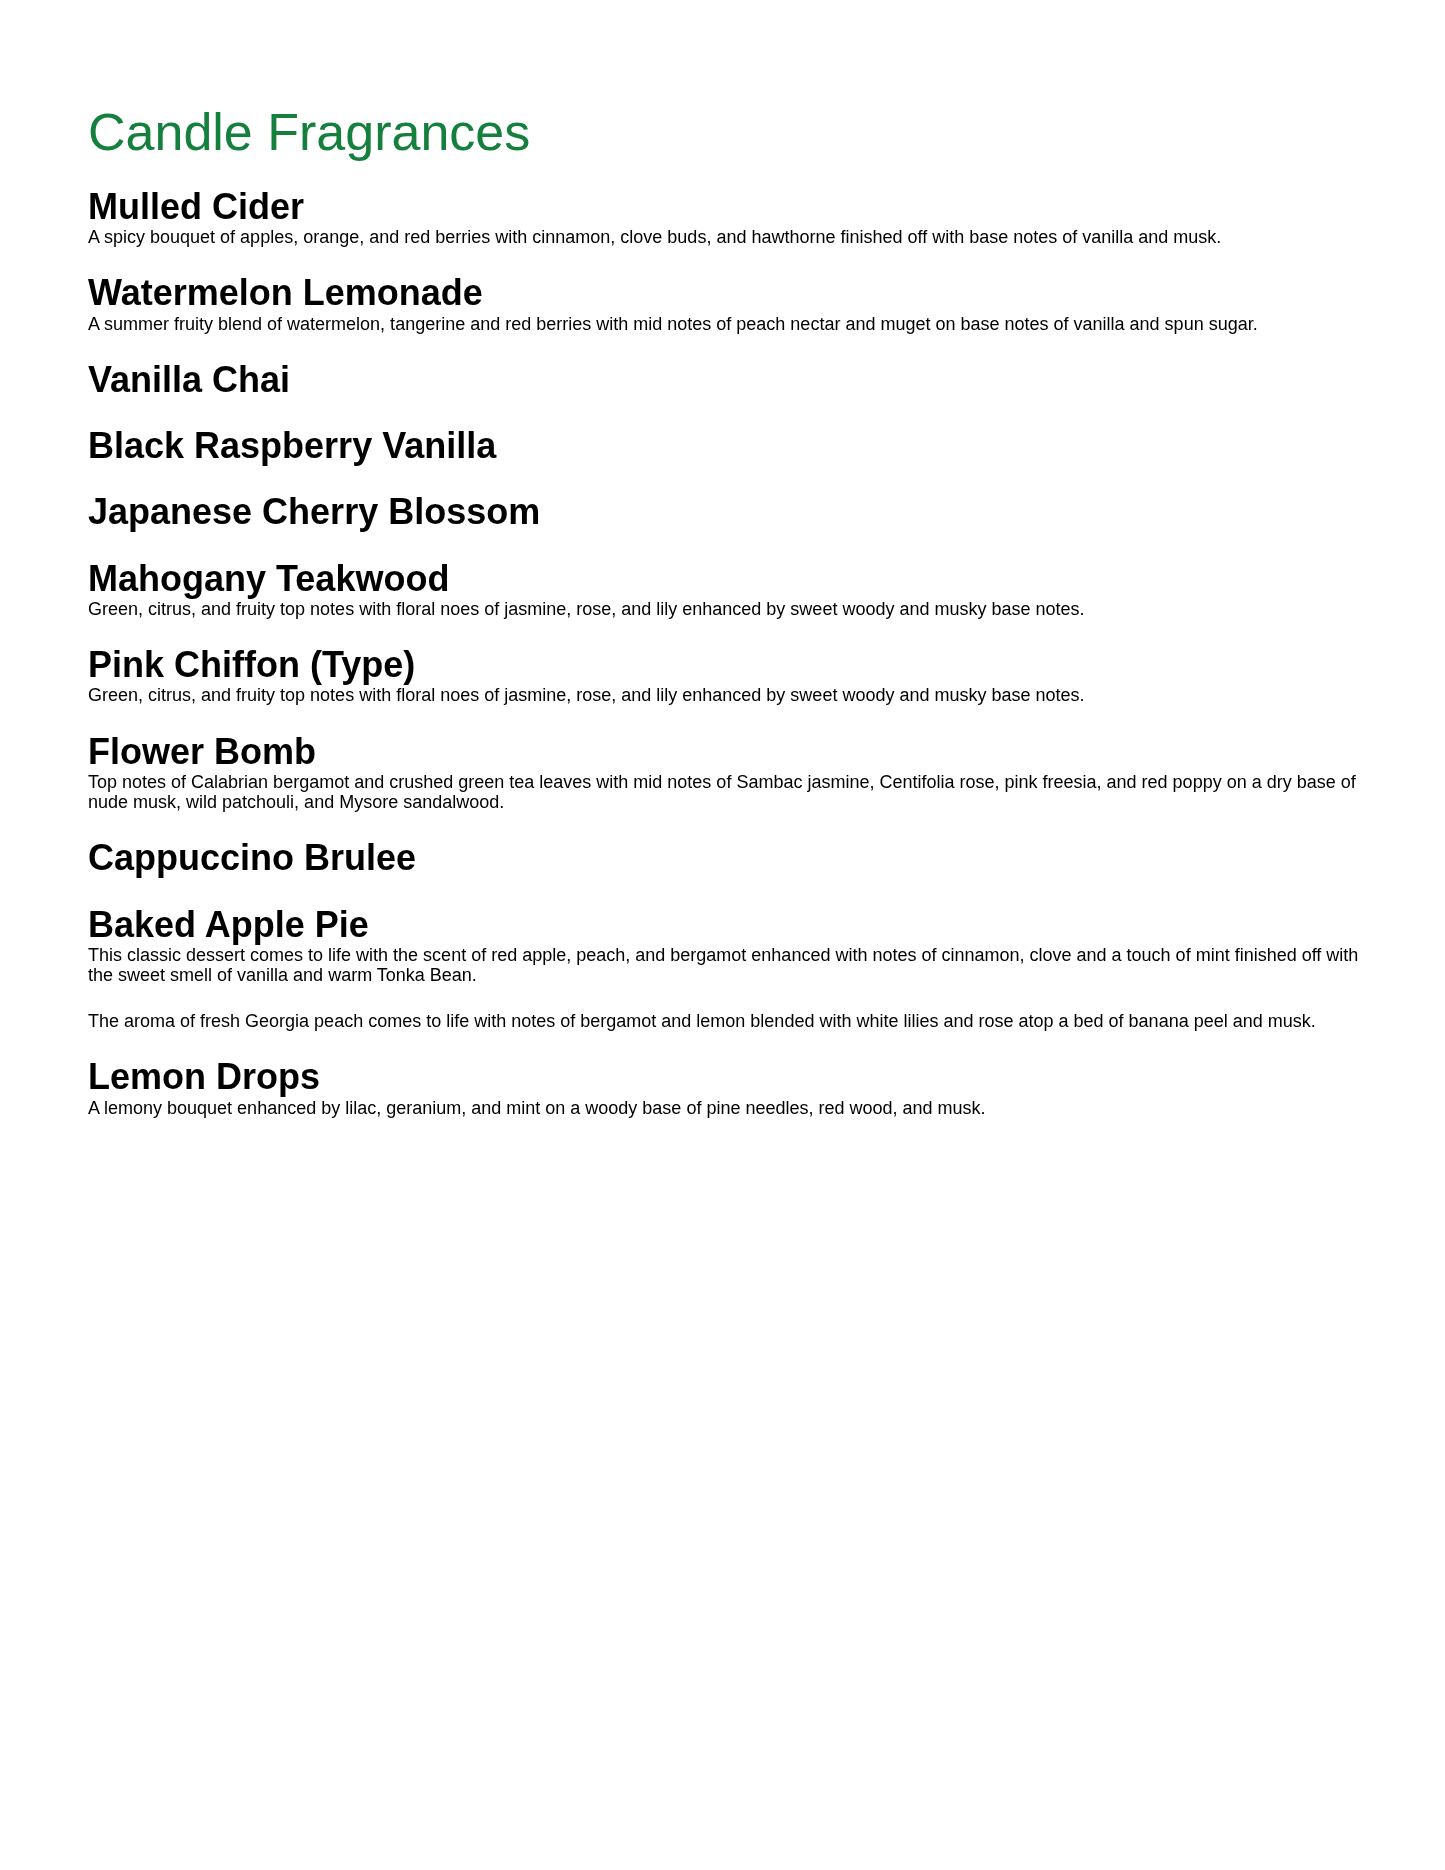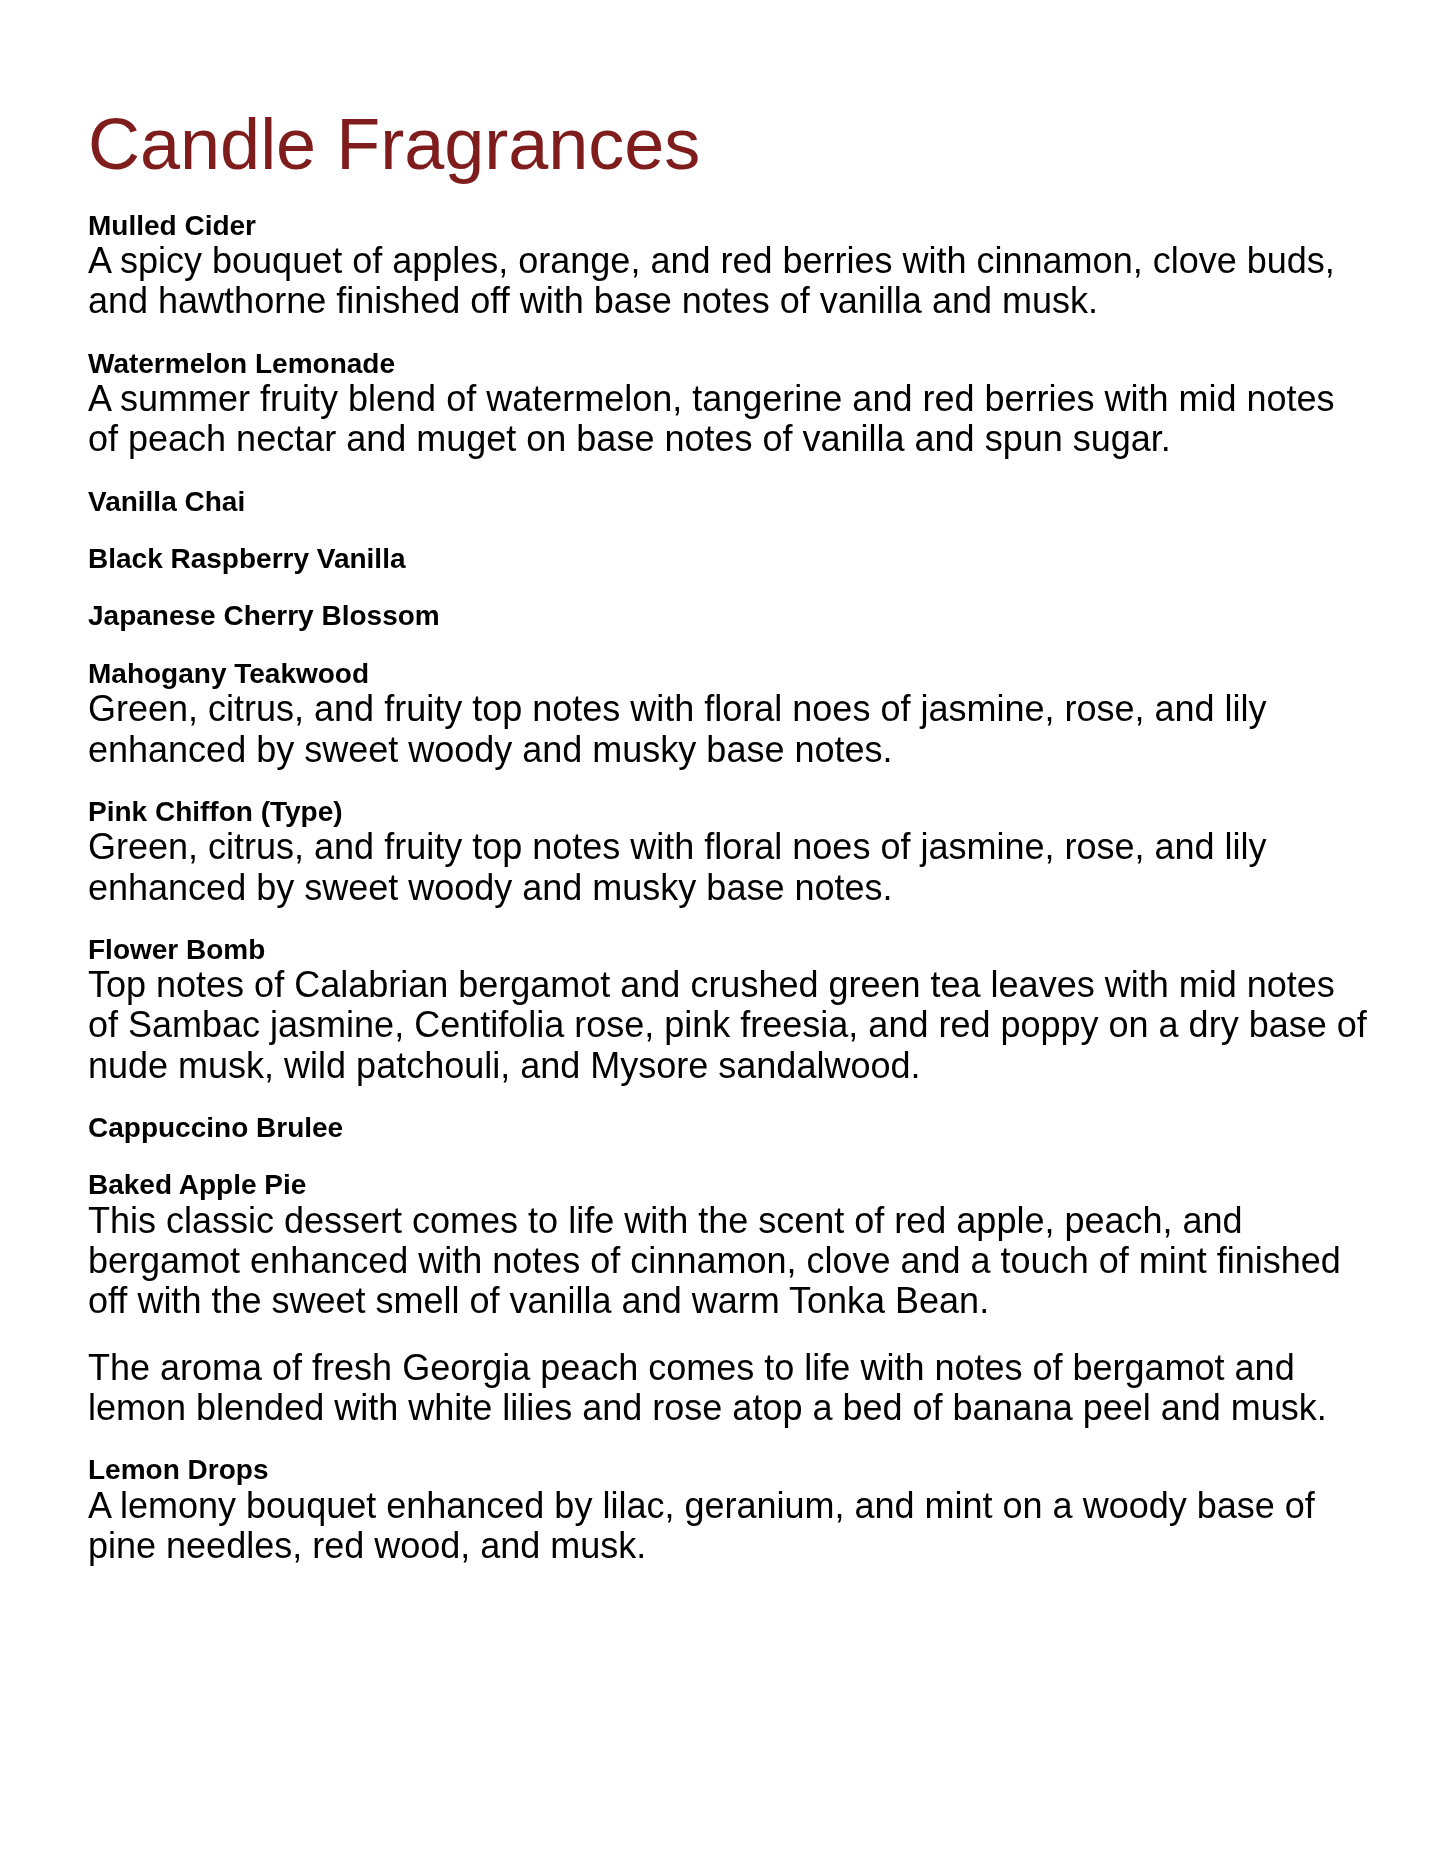--- a/index.html
+++ b/index.html
@@ -13,38 +13,38 @@
     color: #000000;
     overflow: hidden;
   }
   .page {
     padding: 103px 72px 0 88px;
     width: 100%;
     height: 100%;
     background: #ffffff;
   }
   .doc-title {
-    font-size: 72px;
+    font-size: 52px;
     font-weight: 400;
     line-height: 1.15;
     margin-bottom: 24px;
-    color: #7f1d1d;
+    color: #15803d;
   }
   .entry {
     margin-bottom: 26px;
     max-width: 1285px;
   }
   .fname {
-    font-size: 28px;
+    font-size: 36px;
     font-weight: 700;
     line-height: 1.12;
     color: #000000;
   }
   .fdesc {
-    font-size: 36px;
+    font-size: 18px;
     font-weight: 400;
     line-height: 1.12;
     color: #000000;
     white-space: pre-wrap;
   }
 </style>
 </head>
 <body>
 
 <div class="page">

